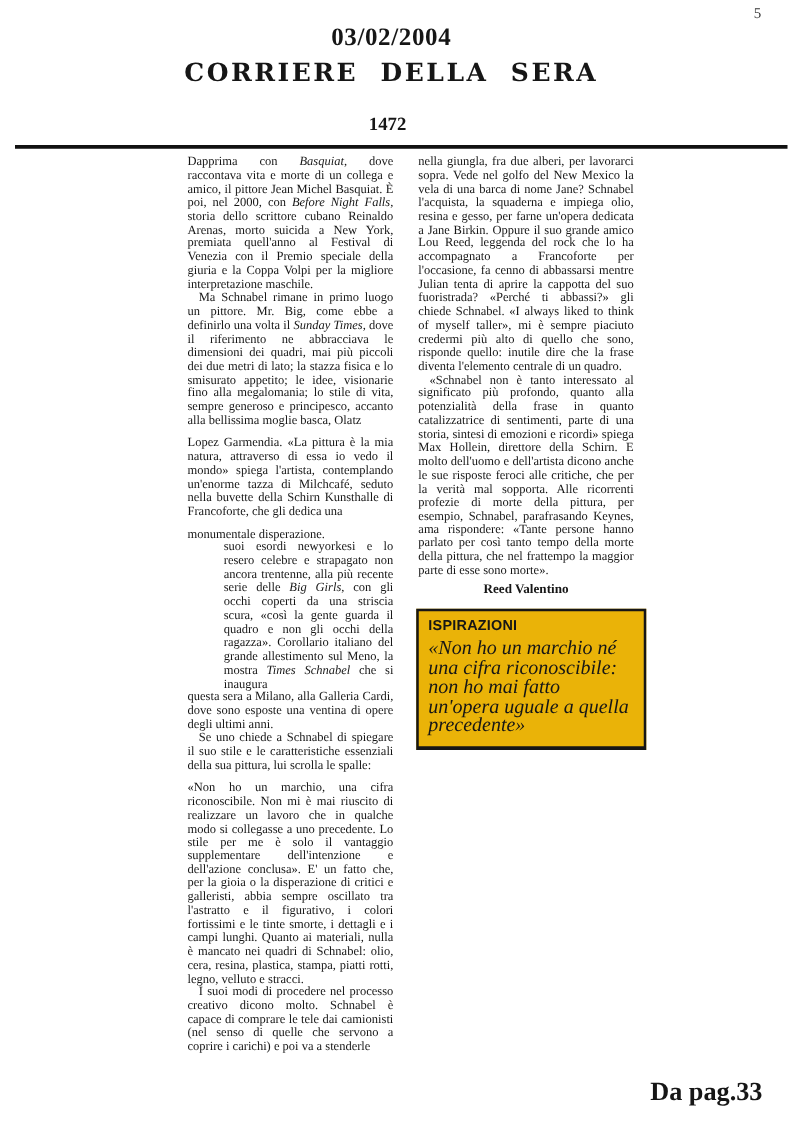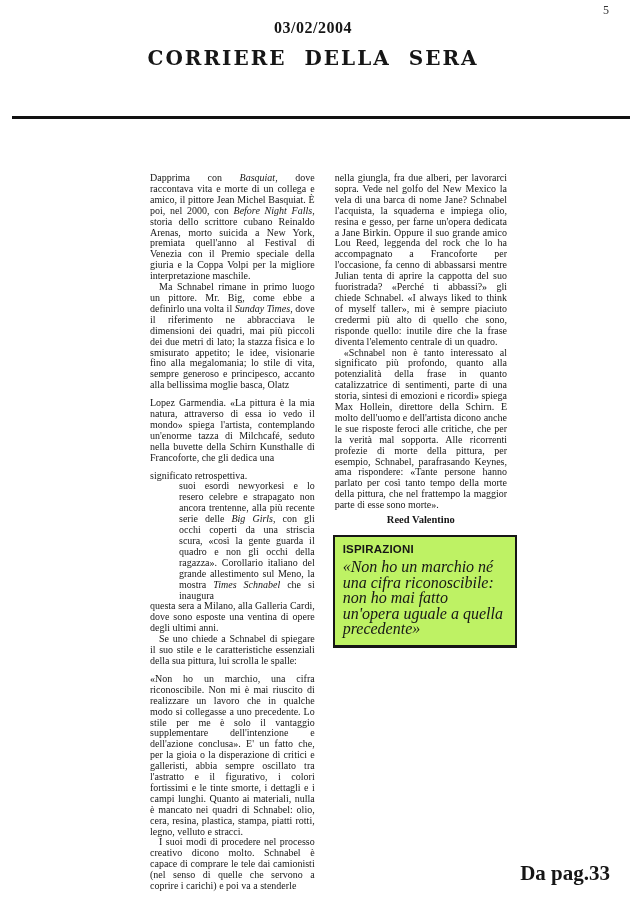--- a/index.html
+++ b/index.html
@@ -4,70 +4,71 @@
 <style>
   html,body{margin:0;padding:0;background:#ffffff;}
   .page{
     position:relative;width:636px;height:900px;background:#ffffff;
     font-family:"Liberation Serif","DejaVu Serif",serif;color:#161616;
     overflow:hidden;
   }
   
   .page-number{position:absolute;top:3px;right:27px;font-size:12px;color:#333;}
   .clip-date{position:absolute;top:19px;left:0;right:10px;text-align:center;
-    font-weight:bold;font-size:16px;letter-spacing:.5px;}
+    font-weight:bold;font-size:20px;letter-spacing:.5px;}
   .masthead{position:absolute;top:46px;left:0;right:10px;text-align:center;
     font-family:"DejaVu Serif","Liberation Serif",serif;
     font-weight:bold;font-size:20px;
     letter-spacing:2px;word-spacing:9px;}
   .issue{position:absolute;top:92px;left:0;right:16px;text-align:center;
     font-weight:bold;font-size:15px;}
   .rule{position:absolute;top:116px;left:12px;right:6px;height:3px;background:#111;}
   
-  .article{position:absolute;top:125px;left:150px;width:357px;display:flex;gap:20px;margin-top:48px;}
+  .article{position:absolute;top:125px;left:150px;width:357px;display:flex;gap:20px;}
   .col{text-align:justify;}
   .col-left{width:172px;}
   .col-right{width:180px;}
   .para{margin:0;font-size:10px;line-height:10.9px;text-align:justify;hyphens:auto;}
   .para i{font-style:italic;}
   .fl-indent{text-indent:9px;}
   .gap-before{margin-top:7px;}
   .inset{margin-left:29px;}
   .byline{font-weight:bold;font-size:10.5px;text-align:center;margin-top:3px;}
   
   .insp-box{margin-top:10px;margin-left:-2px;margin-right:-10px;
     border:2px solid #161616;border-bottom-width:3px;
-    padding:6px 8px 8px 8px;background:#bef264;}
+    padding:6px 8px 8px 8px;background:#eab308;}
   .insp-label{font-family:"Liberation Sans","DejaVu Sans",sans-serif;
     font-weight:bold;font-size:11.5px;letter-spacing:.2px;text-align:left;}
   .insp-quote{font-style:italic;font-size:16px;line-height:15.5px;
     margin-top:4px;text-align:left;}
   
   .footer-section{position:absolute;top:861px;left:150px;width:172px;
     text-align:center;font-weight:bold;font-size:21px;}
   .footer-source{position:absolute;top:861px;right:26px;
     text-align:left;font-weight:bold;font-size:21px;}
 </style>
 </head>
 <body>
 
 <div class="page">
 
   <div class="page-number">5</div>
 
   <div class="clip-date">03/02/2004</div>
   <div class="masthead">CORRIERE DELLA SERA</div>
+  <div class="issue">1472</div>
   <div class="rule"></div>
 
   <main class="article">
     <div class="col col-left">
         <p class="para">Dapprima con <i>Basquiat</i>, dove raccontava vita e morte di un collega e amico, il pittore Jean Michel Basquiat. È poi, nel 2000, con <i>Before Night Falls</i>, storia dello scrittore cubano Reinaldo Arenas, morto suicida a New York, premiata quell'anno al Festival di Venezia con il Premio speciale della giuria e la Coppa Volpi per la migliore interpretazione maschile.</p>
         <p class="para fl-indent">Ma Schnabel rimane in primo luogo un pittore. Mr. Big, come ebbe a definirlo una volta il <i>Sunday Times</i>, dove il riferimento ne abbracciava le dimensioni dei quadri, mai più piccoli dei due metri di lato; la stazza fisica e lo smisurato appetito; le idee, visionarie fino alla megalomania; lo stile di vita, sempre generoso e principesco, accanto alla bellissima moglie basca, Olatz</p>
         <p class="para gap-before">Lopez Garmendia. «La pittura è la mia natura, attraverso di essa io vedo il mondo» spiega l'artista, contemplando un'enorme tazza di Milchcafé, seduto nella buvette della Schirn Kunsthalle di Francoforte, che gli dedica una</p>
-        <p class="para gap-before">significato retrospettiva.</p>
+        <p class="para gap-before">monumentale disperazione.</p>
         <p class="para inset">suoi esordi newyorkesi e lo resero celebre e strapagato non ancora trentenne, alla più recente serie delle <i>Big Girls</i>, con gli occhi coperti da una striscia scura, «così la gente guarda il quadro e non gli occhi della ragazza». Corollario italiano del grande allestimento sul Meno, la mostra <i>Times Schnabel</i> che si inaugura</p>
         <p class="para">questa sera a Milano, alla Galleria Cardi, dove sono esposte una ventina di opere degli ultimi anni.</p>
         <p class="para fl-indent">Se uno chiede a Schnabel di spiegare il suo stile e le caratteristiche essenziali della sua pittura, lui scrolla le spalle:</p>
         <p class="para gap-before">«Non ho un marchio, una cifra riconoscibile. Non mi è mai riuscito di realizzare un lavoro che in qualche modo si collegasse a uno precedente. Lo stile per me è solo il vantaggio supplementare dell'intenzione e dell'azione conclusa». E' un fatto che, per la gioia o la disperazione di critici e galleristi, abbia sempre oscillato tra l'astratto e il figurativo, i colori fortissimi e le tinte smorte, i dettagli e i campi lunghi. Quanto ai materiali, nulla è mancato nei quadri di Schnabel: olio, cera, resina, plastica, stampa, piatti rotti, legno, velluto e stracci.</p>
         <p class="para fl-indent">I suoi modi di procedere nel processo creativo dicono molto. Schnabel è capace di comprare le tele dai camionisti (nel senso di quelle che servono a coprire i carichi) e poi va a stenderle</p>
       </div>
     <div class="col col-right">
       <div>
           <p class="para">nella giungla, fra due alberi, per lavorarci sopra. Vede nel golfo del New Mexico la vela di una barca di nome Jane? Schnabel l'acquista, la squaderna e impiega olio, resina e gesso, per farne un'opera dedicata a Jane Birkin. Oppure il suo grande amico Lou Reed, leggenda del rock che lo ha accompagnato a Francoforte per l'occasione, fa cenno di abbassarsi mentre Julian tenta di aprire la cappotta del suo fuoristrada? «Perché ti abbassi?» gli chiede Schnabel. «I always liked to think of myself taller», mi è sempre piaciuto credermi più alto di quello che sono, risponde quello: inutile dire che la frase diventa l'elemento centrale di un quadro.</p>
           <p class="para fl-indent">«Schnabel non è tanto interessato al significato più profondo, quanto alla potenzialità della frase in quanto catalizzatrice di sentimenti, parte di una storia, sintesi di emozioni e ricordi» spiega Max Hollein, direttore della Schirn. E molto dell'uomo e dell'artista dicono anche le sue risposte feroci alle critiche, che per la verità mal sopporta. Alle ricorrenti profezie di morte della pittura, per esempio, Schnabel, parafrasando Keynes, ama rispondere: «Tante persone hanno parlato per così tanto tempo della morte della pittura, che nel frattempo la maggior parte di esse sono morte».</p>

